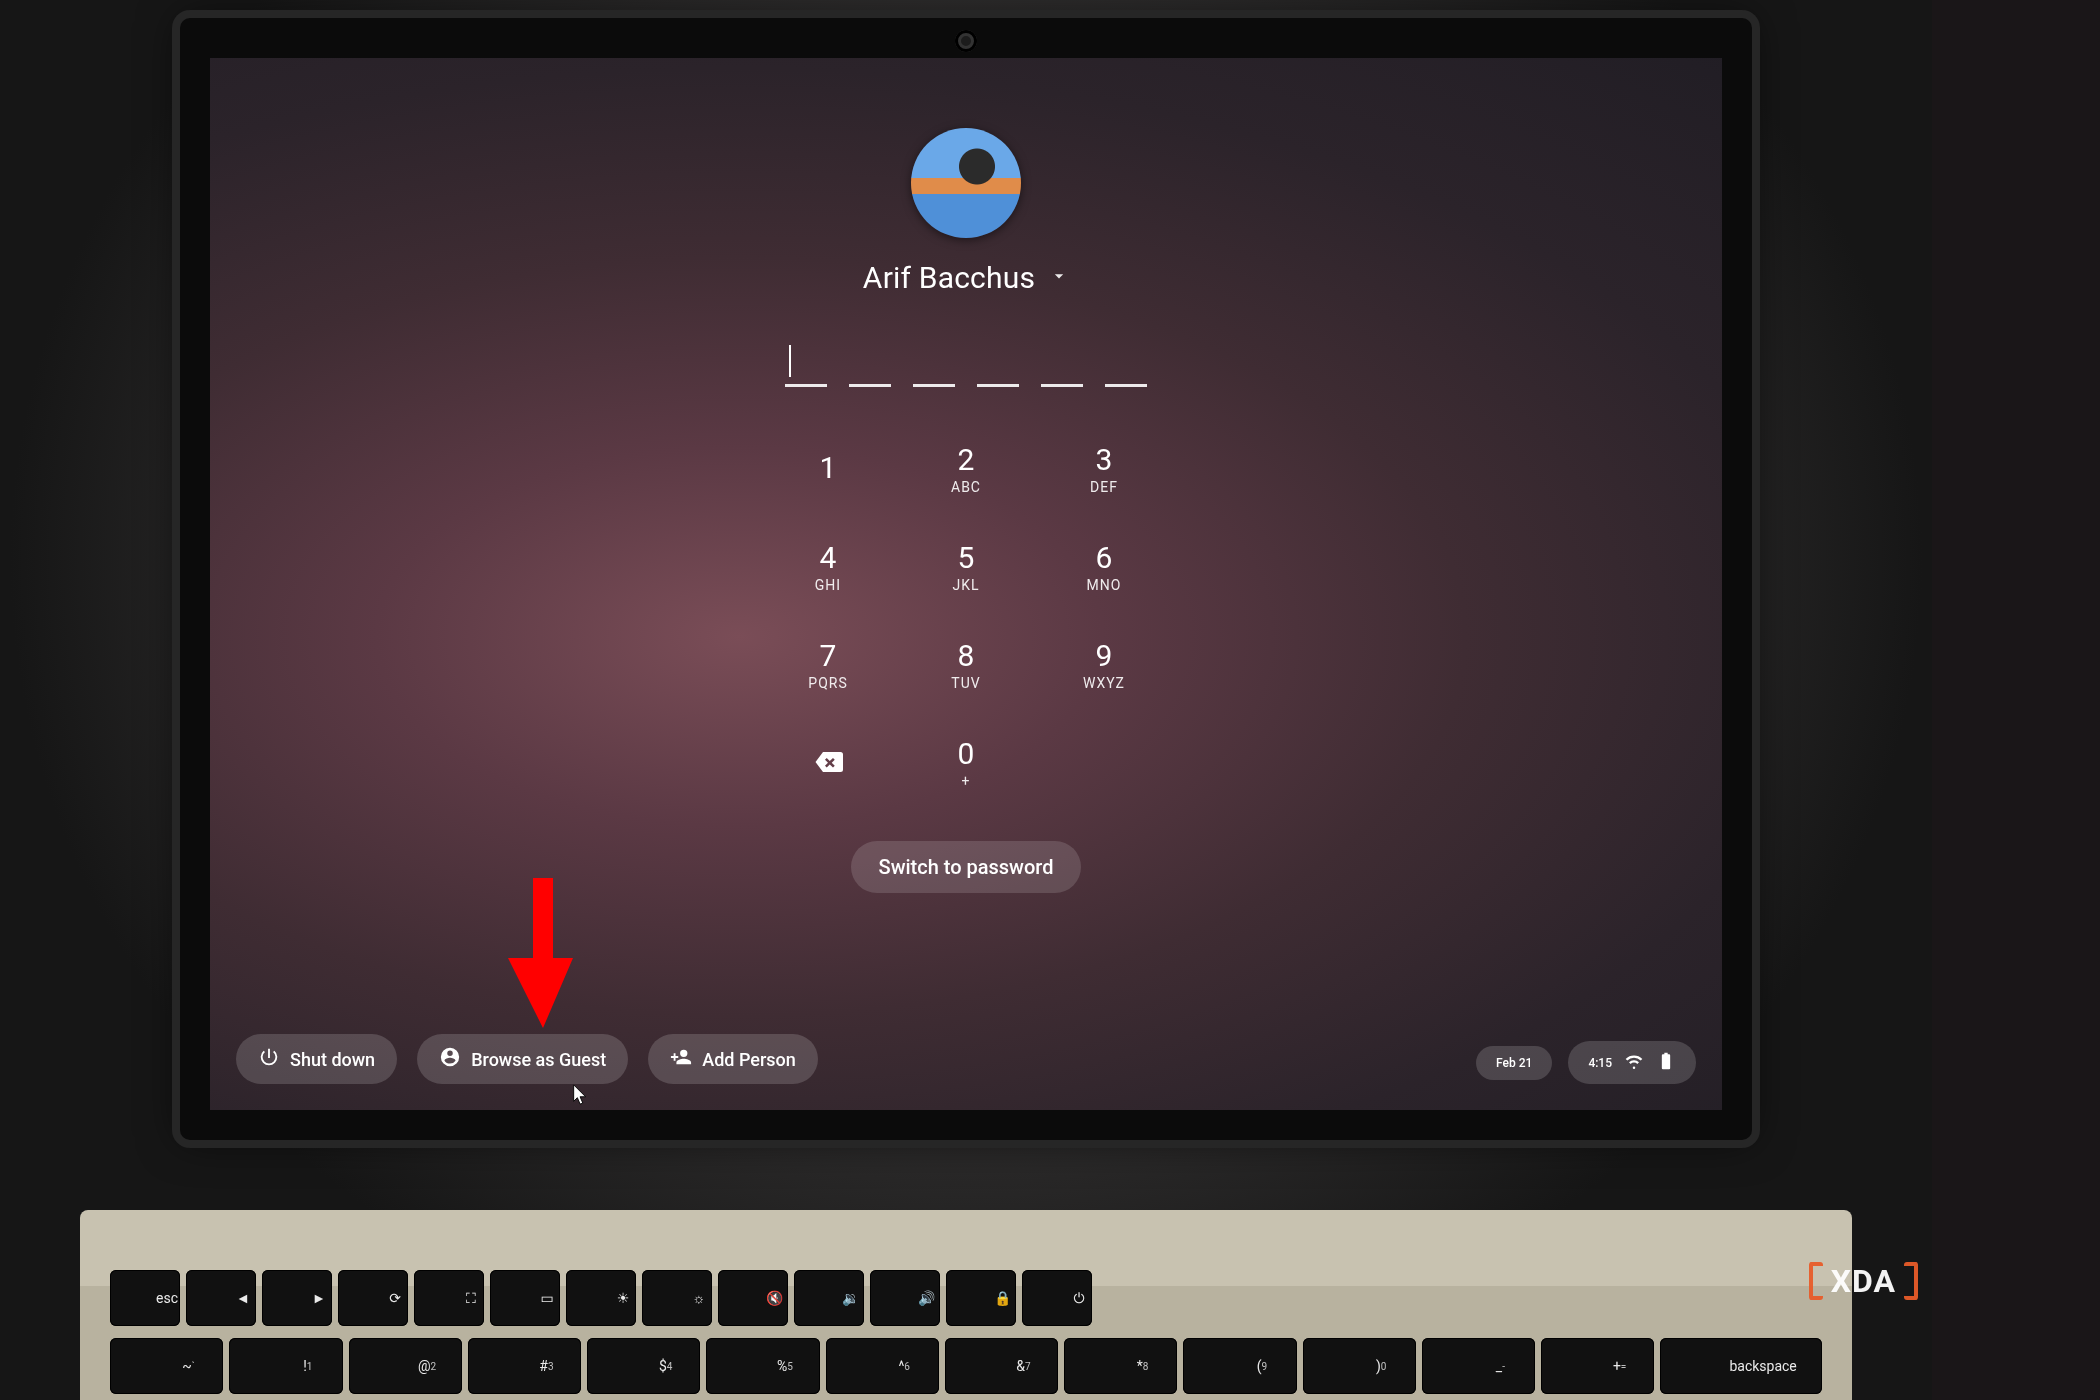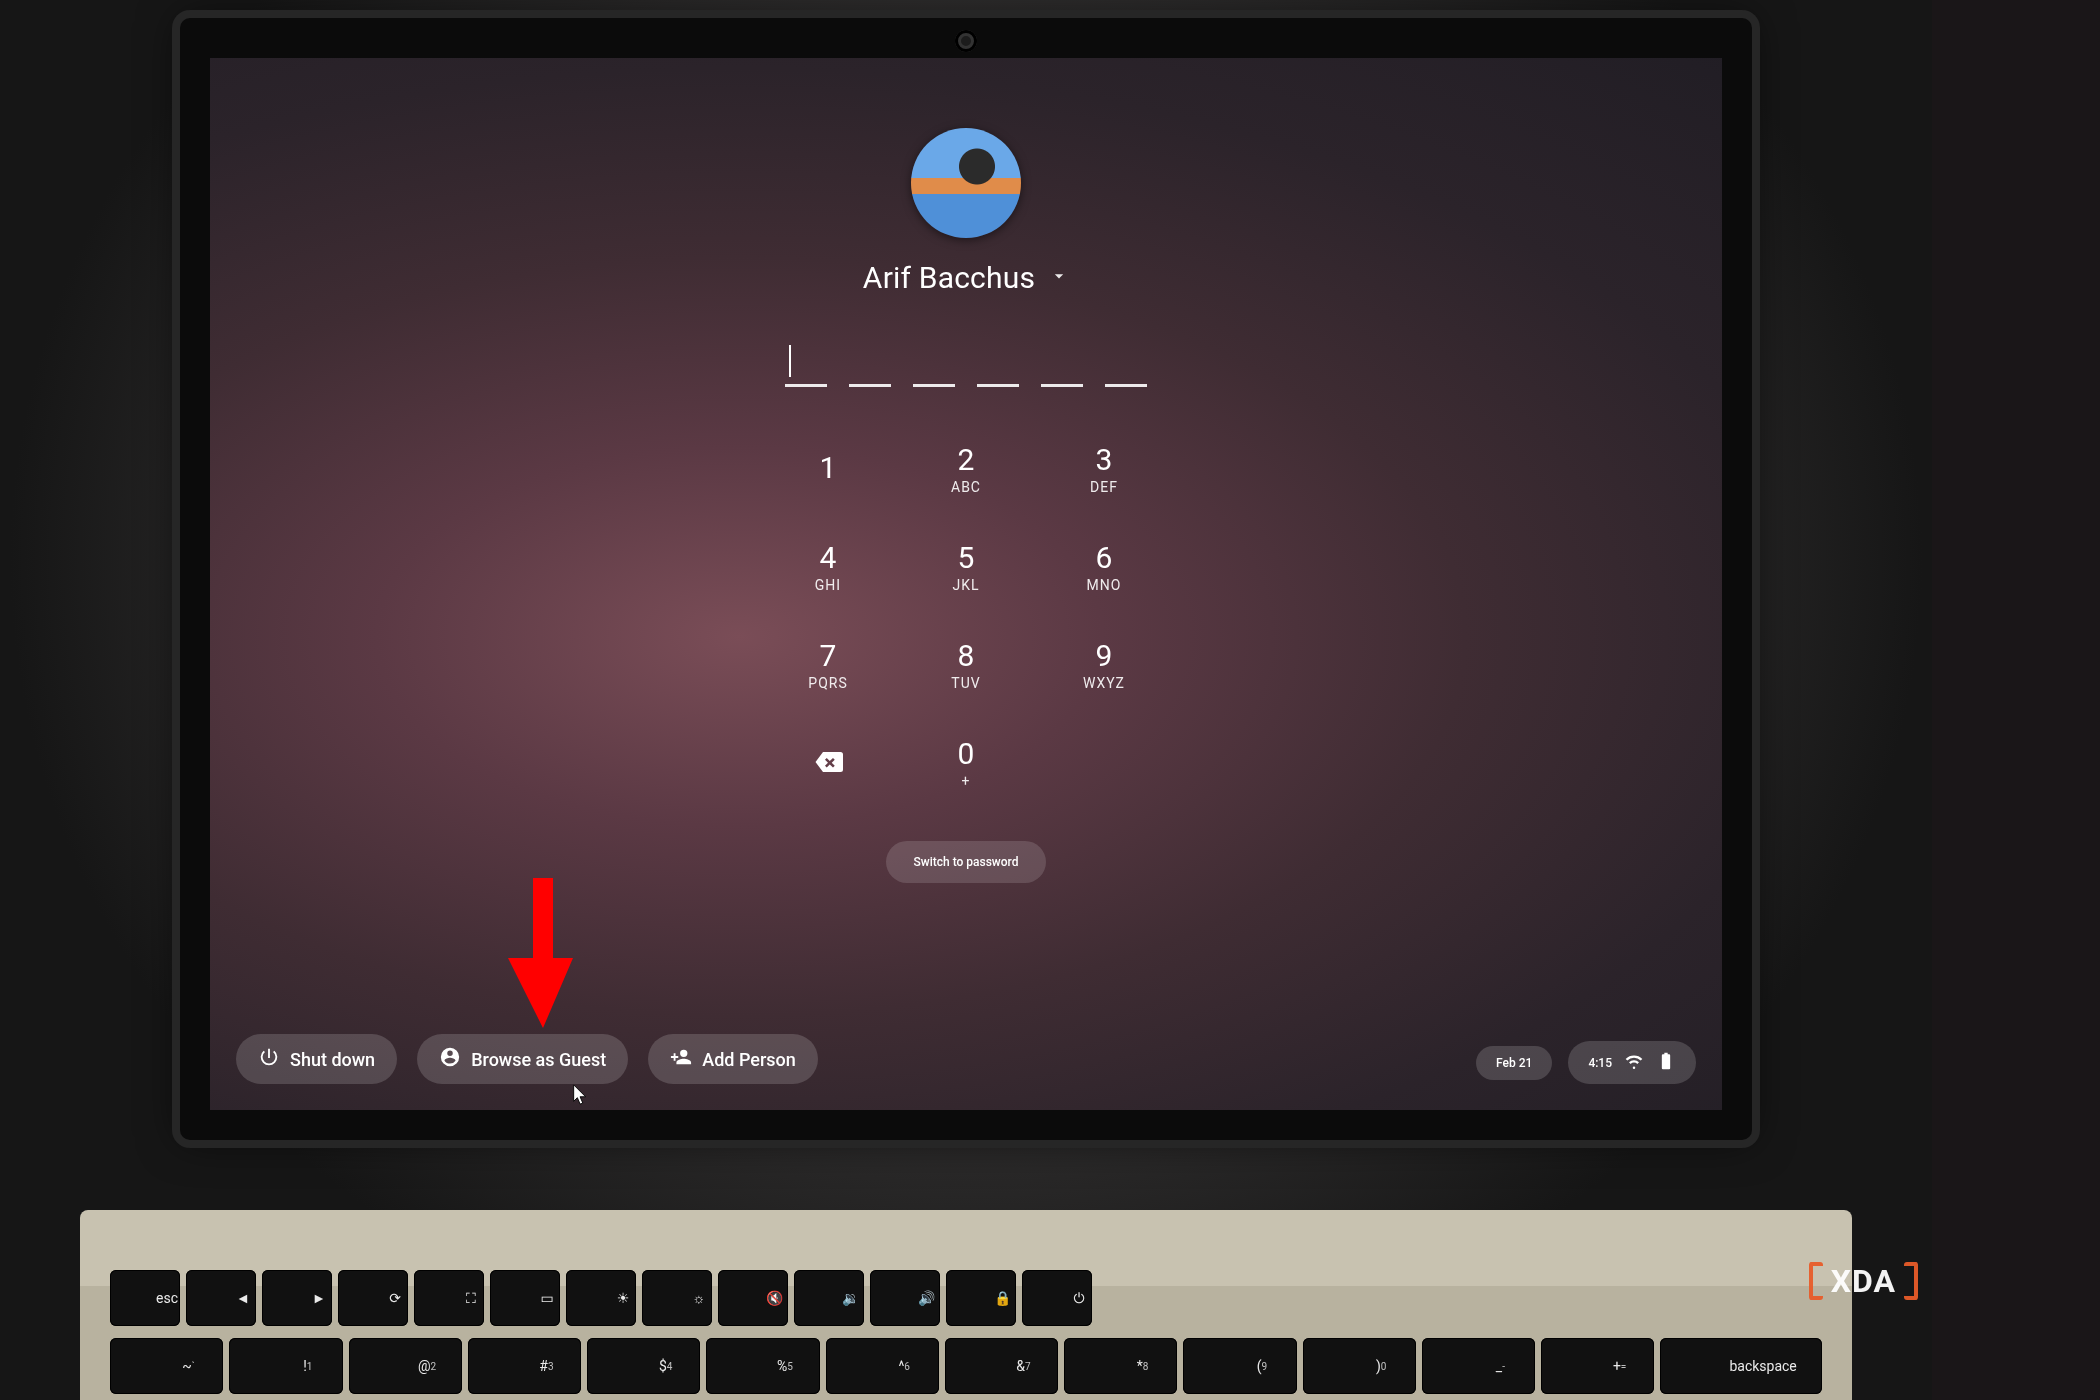--- a/index.html
+++ b/index.html
@@ -72,21 +72,21 @@
   }
   .key .digit { font-size: 30px; font-weight:400; line-height:1; }
   .key .letters { font-size: 14px; letter-spacing: 1px; opacity:.9; margin-top:4px; }
   .key.backspace svg { width:30px; height:30px; fill:#fff; }
 
   .switch-btn {
     margin-top: 30px;
     padding: 14px 28px;
     background: rgba(255,255,255,0.14);
     border-radius: 999px;
-    font-size: 12px; font-weight:500;
+    font-size: 20px; font-weight:500;
     cursor:pointer;
   }
 
   
   .bottom-left {
     position:absolute; left: 26px; bottom: 26px; display:flex; gap: 20px;
   }
   .bottom-right {
     position:absolute; right: 26px; bottom: 26px; display:flex; gap: 16px; align-items:center;
   }

